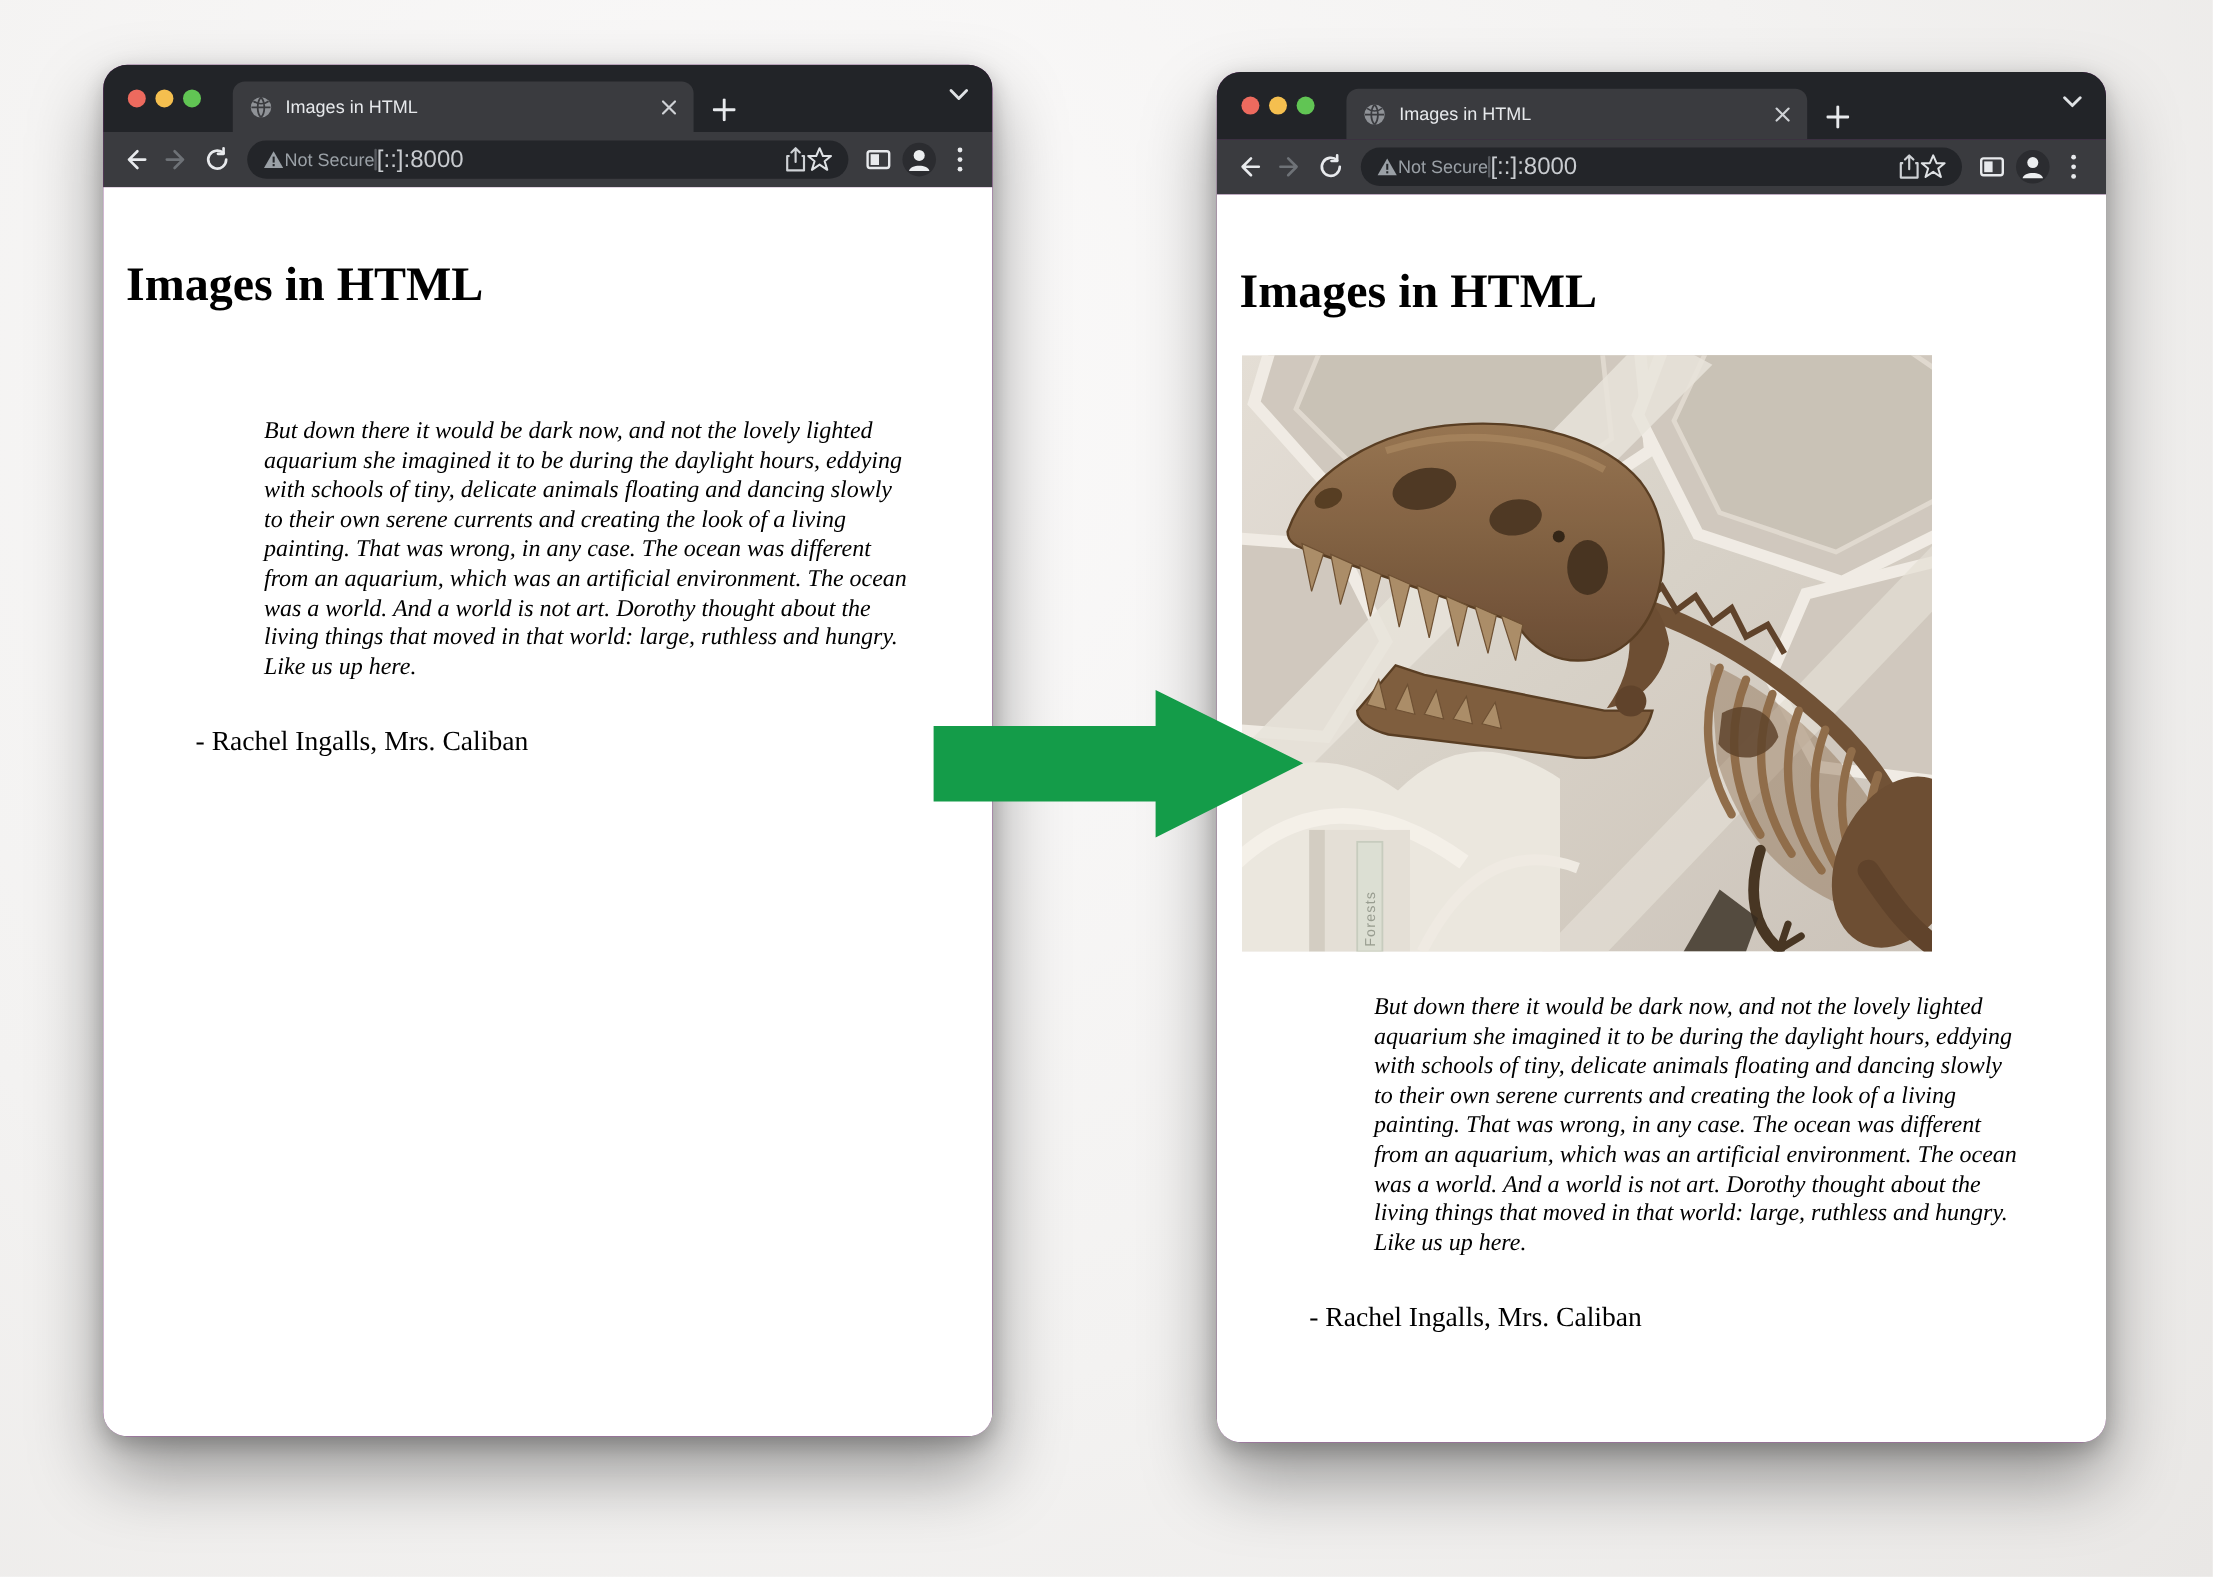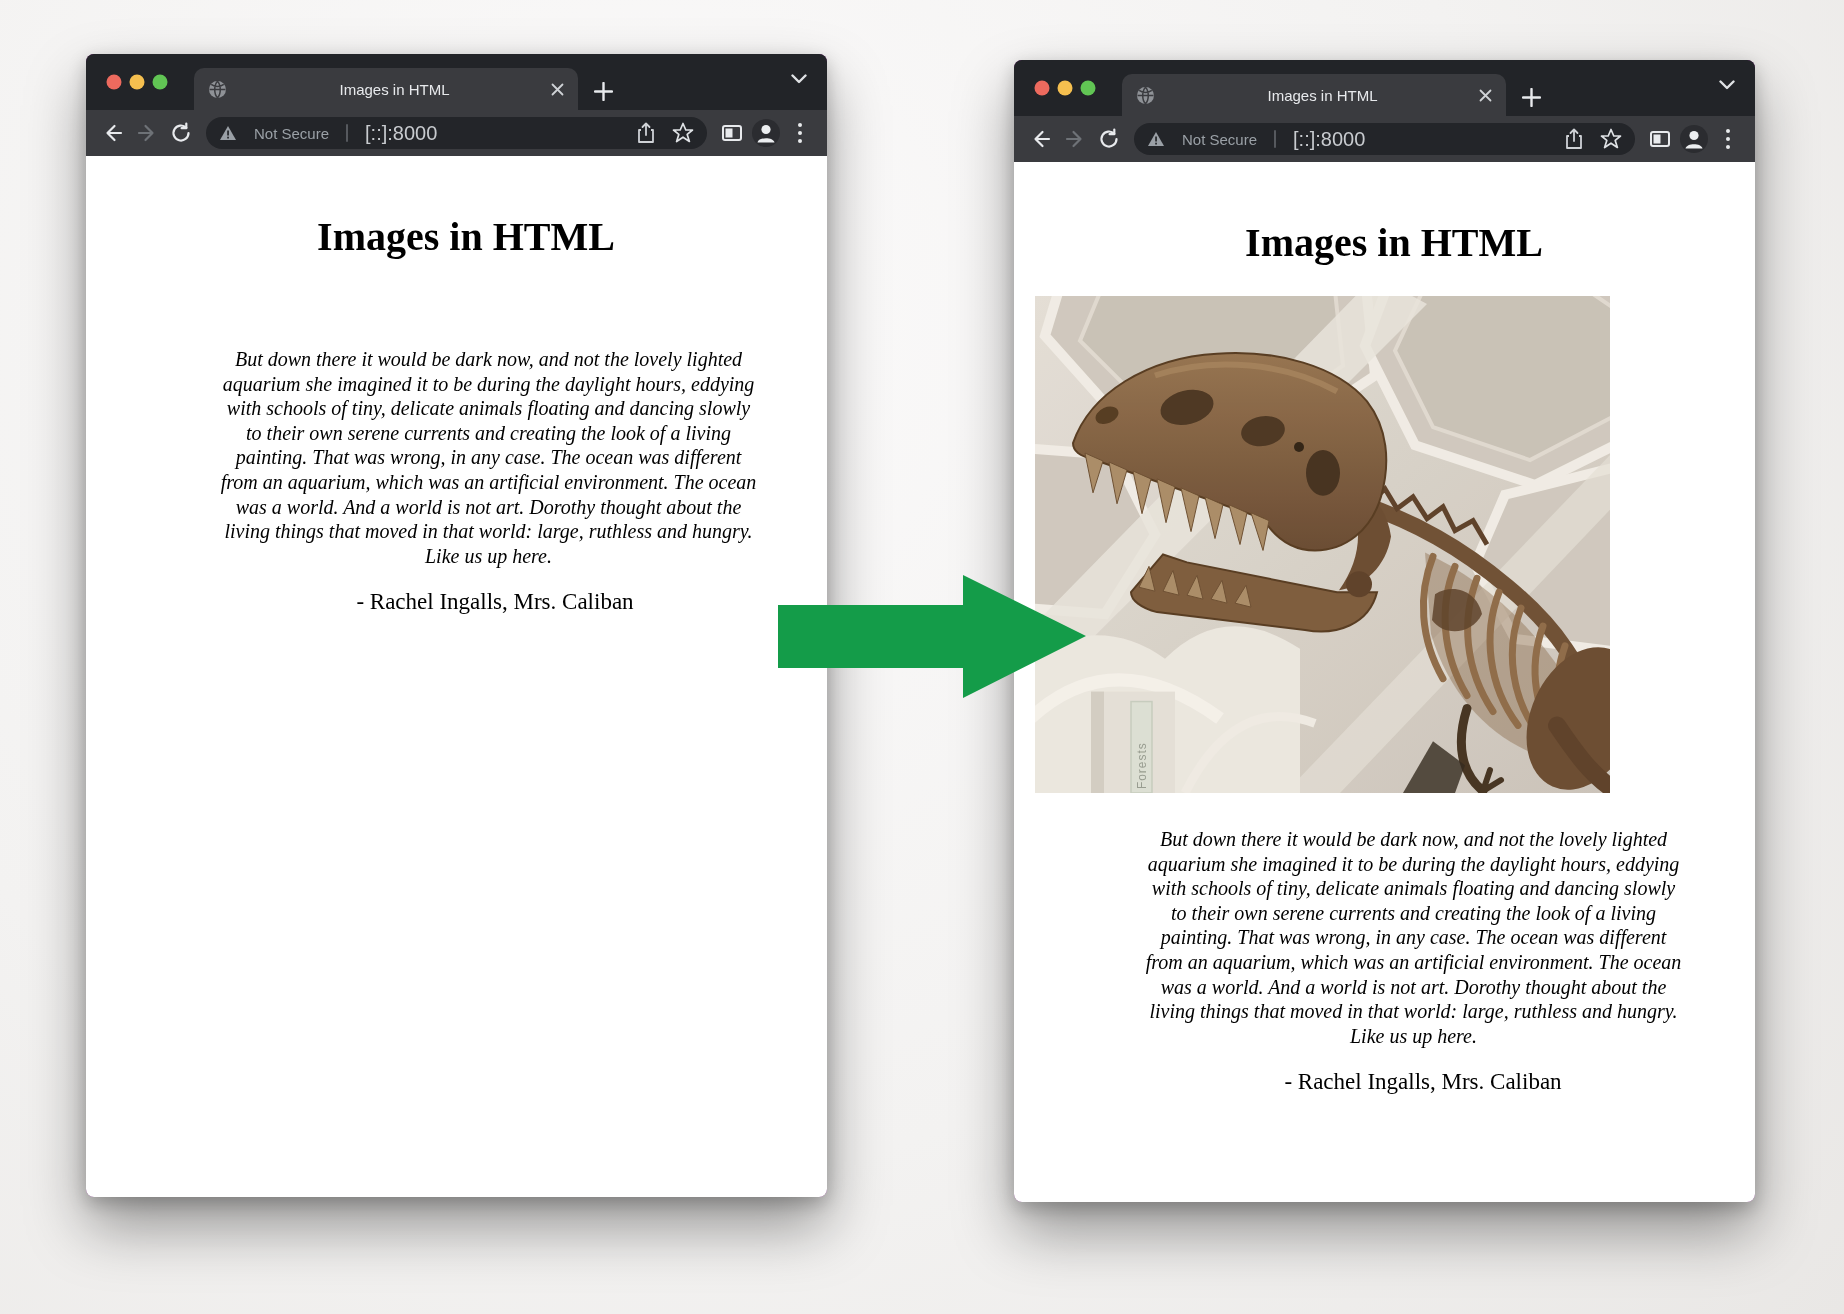--- a/index.html
+++ b/index.html
@@ -2,23 +2,22 @@
 <html><head>
 <meta charset="utf-8">
 <style>
   html,body{margin:0;padding:0;}
   body{
     width:1844px;height:1314px;position:relative;overflow:hidden;
     background:radial-gradient(circle at 35% 25%, #fbfafa 0%, #f3f2f1 55%, #e9e7e5 100%);
     font-family:"Liberation Sans", sans-serif;
   }
   .window{
-    position:absolute;background:#701a75;border-radius:8px;overflow:hidden;
+    position:absolute;background:#701a75;border-radius:20px;overflow:hidden;
     box-shadow:0 30px 60px rgba(0,0,0,.38), 0 6px 18px rgba(0,0,0,.22);
-    text-align:center;
   }
   #window-left{left:86px;top:54px;width:741px;height:1143px;}
   #window-right{left:1014px;top:60px;width:741px;height:1142px;}
 
   
   .tabstrip{height:56px;background:#222428;position:relative;display:flex;align-items:flex-end;}
   .traffic{position:absolute;left:20px;top:20px;display:flex;gap:7px;}
   .traffic svg{display:block;}
   .tab{
     margin-left:108px;width:384px;height:42px;background:#3a3b3f;
@@ -27,32 +26,32 @@
   .tab-title{flex:1;margin-left:11px;font-size:15px;color:#e7e9ec;white-space:nowrap;overflow:hidden;}
   .newtab{margin-left:16px;margin-bottom:9px;cursor:pointer;}
   .strip-chevron{position:absolute;right:20px;top:20px;cursor:pointer;}
   .toolbar{
     height:46px;background:#3a3b3f;display:flex;align-items:center;
     padding:0 10px;box-sizing:border-box;
   }
   .nav-btn{width:34px;height:34px;display:flex;align-items:center;justify-content:center;flex:0 0 auto;cursor:pointer;}
   .omnibox{
     flex:1;height:32px;margin:0 8px;background:#232529;border-radius:16px;
-    display:flex;align-items:center;padding:0 13px;gap:17px;box-sizing:border-box;cursor:text;
+    display:flex;align-items:center;padding:0 13px;gap:0;box-sizing:border-box;cursor:text;
   }
   .omni-label{font-size:15px;color:#9aa0a6;white-space:nowrap;}
   .omni-div{width:2px;height:18px;background:#56595e;border-radius:1px;}
   .omni-url{font-size:20px;color:#c8cbcf;white-space:nowrap;}
   .omni-spacer{flex:1;}
   .content{background:#fff;height:calc(100% - 102px);font-family:"Liberation Serif", serif;color:#000;overflow:hidden;}
   .content h1{margin:58px 0 0 19px;font-size:40px;line-height:1.15;font-weight:bold;}
   .quote{font-style:italic;font-size:20px;line-height:1.23;width:537px;}
   #window-left .quote{margin:87px 0 0 134px;}
   #window-right .quote{margin:34px 0 0 131px;}
-  .attribution{font-size:23px;margin:21px 0 0 77px;}
+  .attribution{font-size:23px;margin:37px 0 0 77px;}
   .figure{margin:30px 0 0 21px;width:575px;height:497px;display:block;}
 
   
   #arrow{position:absolute;left:776px;top:574px;z-index:30;}
 </style>
 </head>
 <body>
 
 <div class="window" id="window-left">
   <div class="tabstrip">

